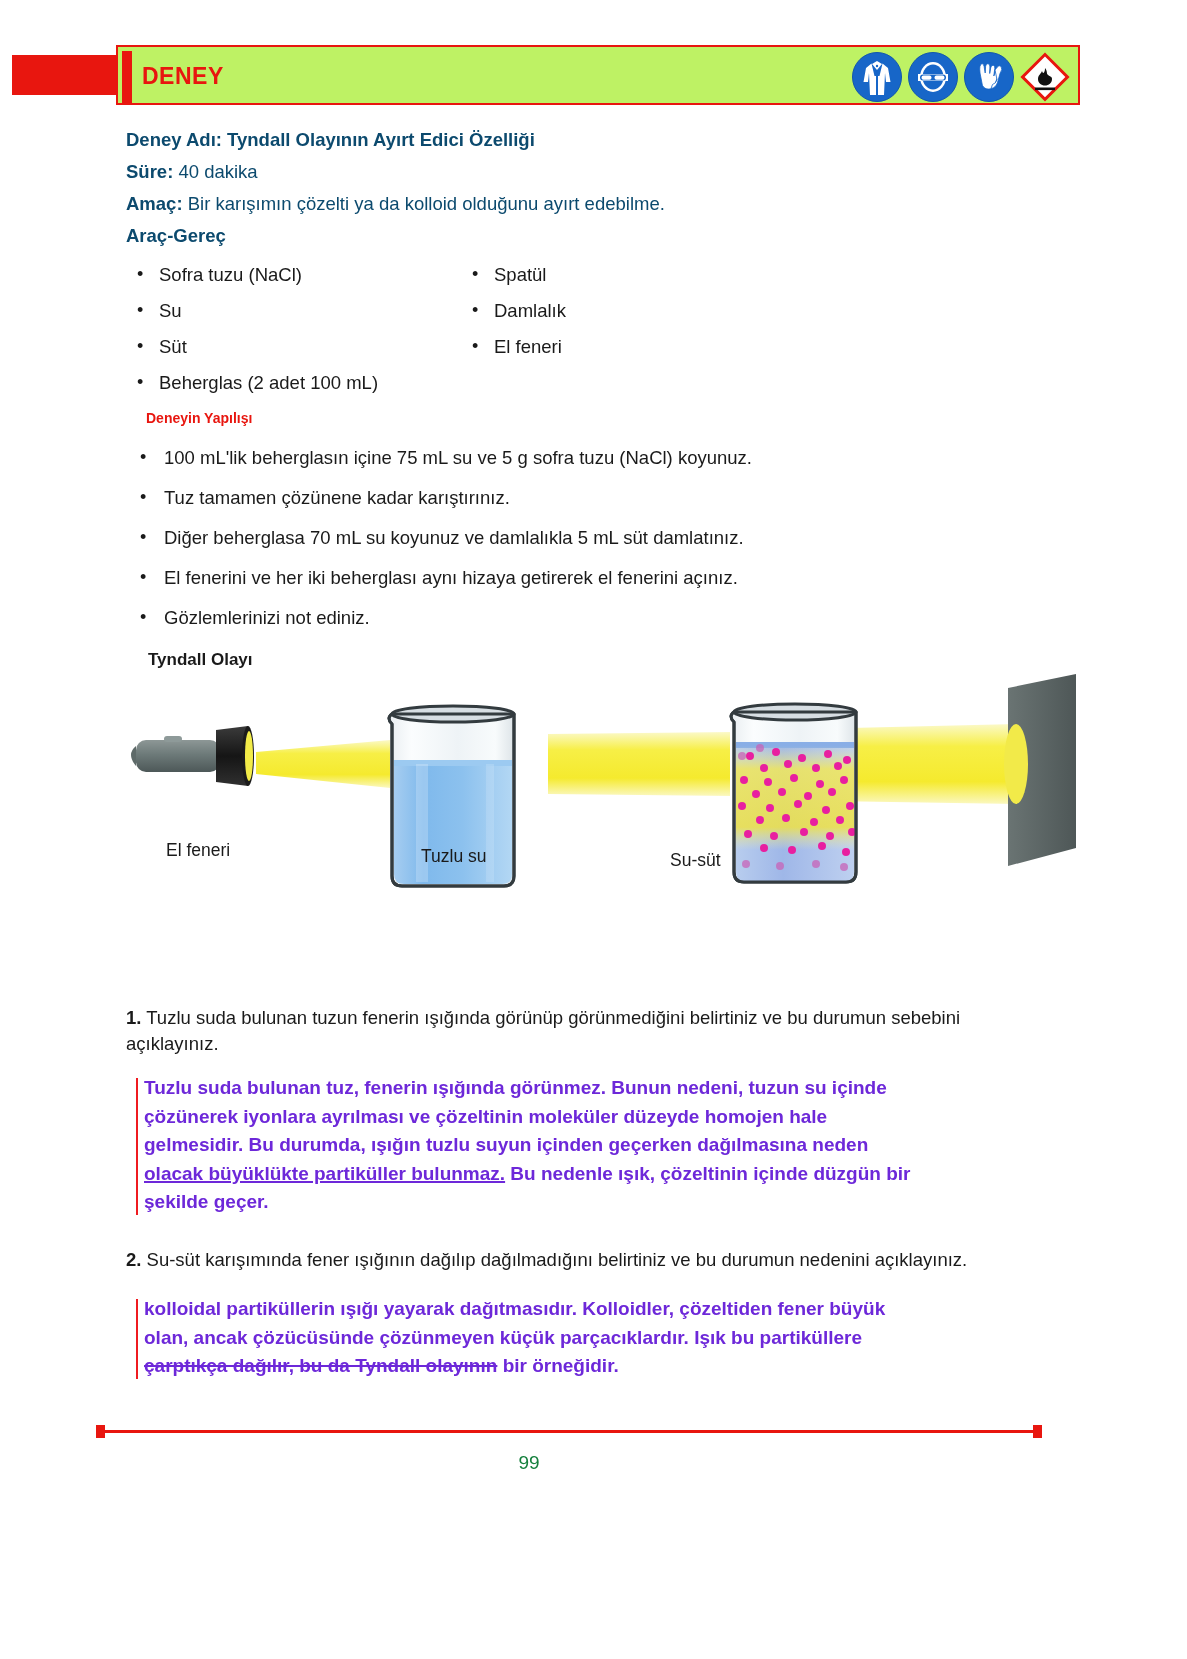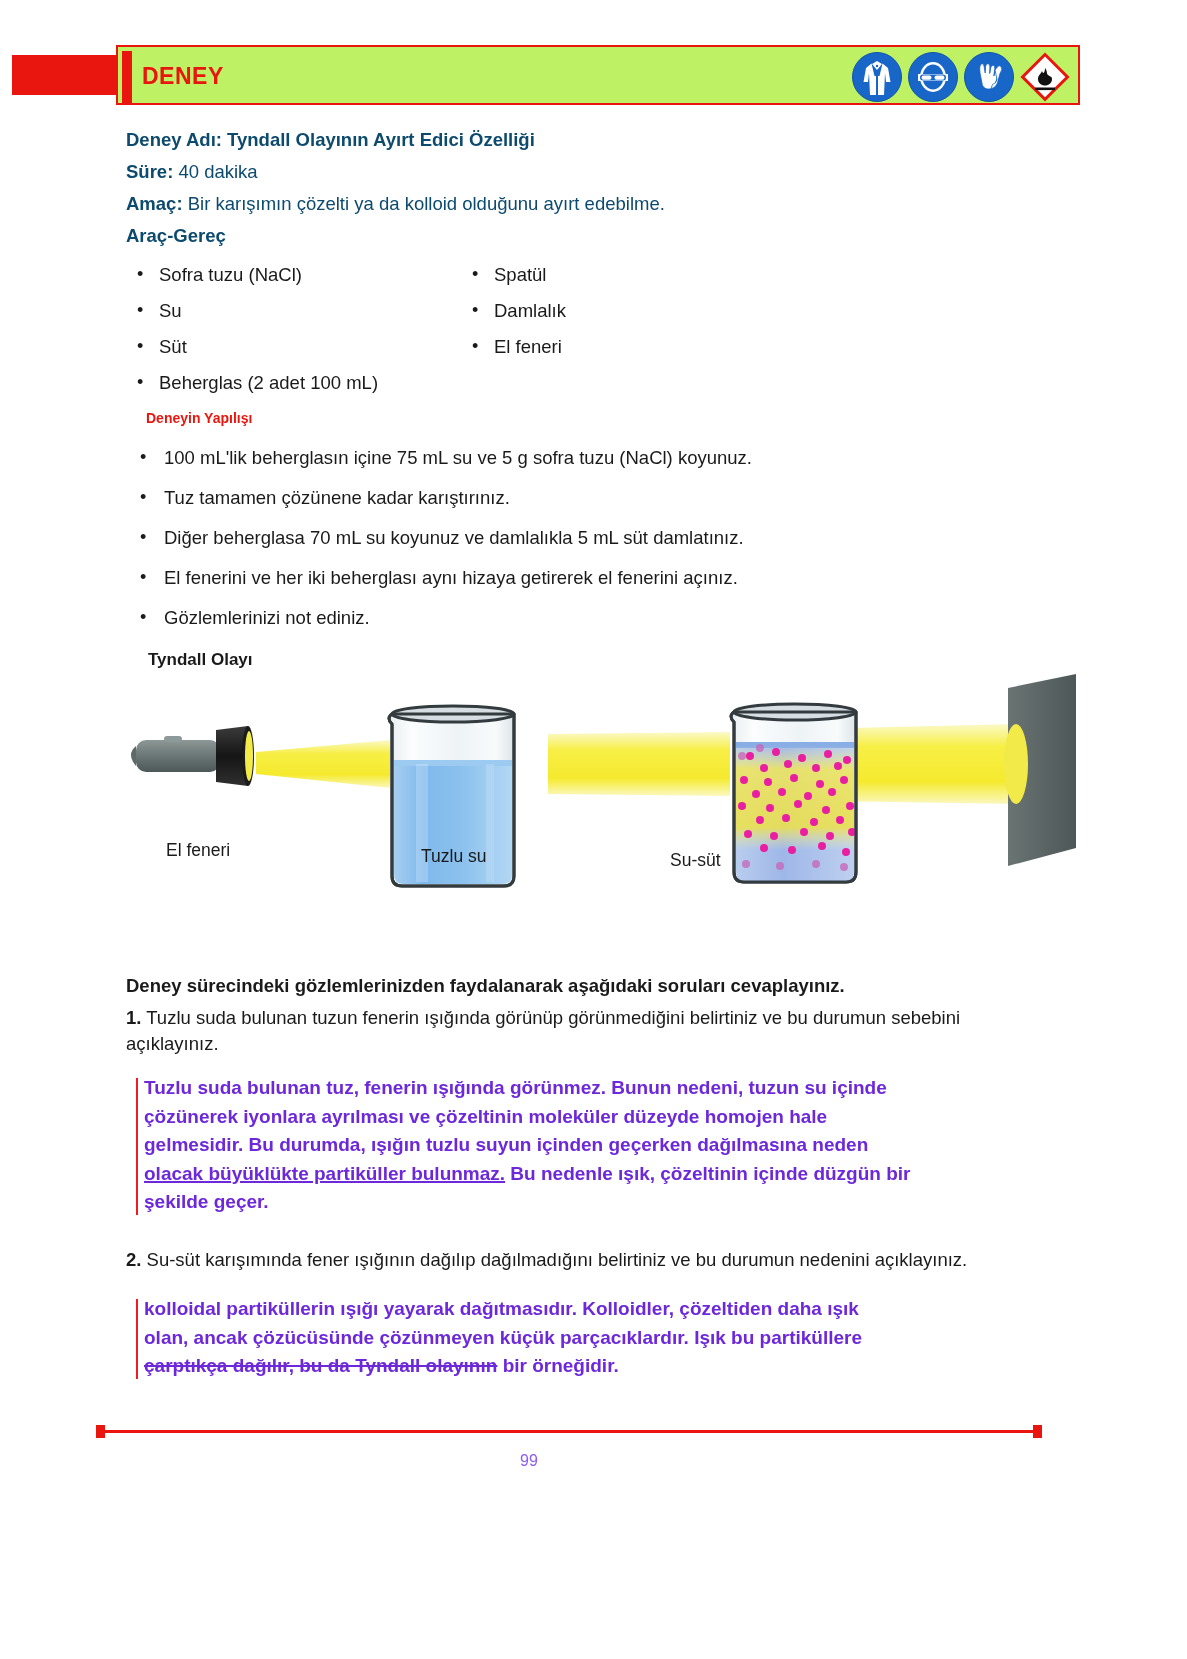--- a/index.html
+++ b/index.html
@@ -218,22 +218,22 @@
     background: #e8160f;
   }
   .footer-cap-l { left: 96px; }
   .footer-cap-r { left: 1033px; }
   .page-num {
     position: absolute;
     left: 0;
     top: 1452px;
     width: 1058px;
     text-align: center;
-    font-size: 16px;
-    color: #8b5cf6;
+    font-size: 19px;
+    color: #15803d;
   }
 </style>
 </head>
 <body>
 
 <div class="page">
 
   <div class="header-wrap">
     <div class="header-tab"></div>
     <div class="header-box">
@@ -497,42 +497,41 @@
         <path d="M892,20 L960,6 L960,180 L892,198 Z" fill="url(#screenGrad)"></path>
         <ellipse cx="900" cy="96" rx="12" ry="40" fill="#f2ea49"></ellipse>
       </g>
     </svg>
 
     <div class="cap" style="left:50px; top:200px;">El feneri</div>
     <div class="cap" style="left:305px; top:206px;">Tuzlu su</div>
     <div class="cap" style="left:554px; top:210px;">Su-süt</div>
   </div>
 
-  <div class="q-head">Deney sürecindeki gözlemlerinizden faydalanarak aşağıdaki soruları cevaplayınız.</div>
 
   <div class="q-item" style="left:126px; top:1005px; width:900px;">
     <span class="q-num">1.</span><span> Tuzlu suda bulunan tuzun fenerin ışığında görünüp görünmediğini belirtiniz ve bu durumun sebebini açıklayınız.</span>
   </div>
 
   <div class="answer" style="left:144px; top:1074px; width:900px;">
     <div>Tuzlu suda bulunan tuz, fenerin ışığında görünmez. Bunun nedeni, tuzun su içinde</div>
     <div>çözünerek iyonlara ayrılması ve çözeltinin moleküler düzeyde homojen hale</div>
     <div>gelmesidir. Bu durumda, ışığın tuzlu suyun içinden geçerken dağılmasına neden</div>
     <div>
       <span class="strike-u">olacak büyüklükte partiküller bulunmaz.</span><span> Bu nedenle ışık, çözeltinin içinde düzgün bir</span>
     </div>
     <div>şekilde geçer.</div>
   </div>
 
   <div class="q-item" style="left:126px; top:1247px; width:910px;">
     <span class="q-num">2.</span><span> Su-süt karışımında fener ışığının dağılıp dağılmadığını belirtiniz ve bu durumun nedenini açıklayınız.</span>
   </div>
 
   <div class="answer" style="left:144px; top:1295px; width:900px;">
-    <div>kolloidal partiküllerin ışığı yayarak dağıtmasıdır. Kolloidler, çözeltiden daha ışık</div>
+    <div>kolloidal partiküllerin ışığı yayarak dağıtmasıdır. Kolloidler, çözeltiden fener büyük</div>
     <div>olan, ancak çözücüsünde çözünmeyen küçük parçacıklardır. Işık bu partiküllere</div>
     <div>
       <span class="strike-l">çarptıkça dağılır, bu da Tyndall olayının</span><span> bir örneğidir.</span>
     </div>
   </div>
 
   <div class="footer-rule"></div>
   <div class="footer-cap-l"></div>
   <div class="footer-cap-r"></div>
   <div class="page-num">99</div>

